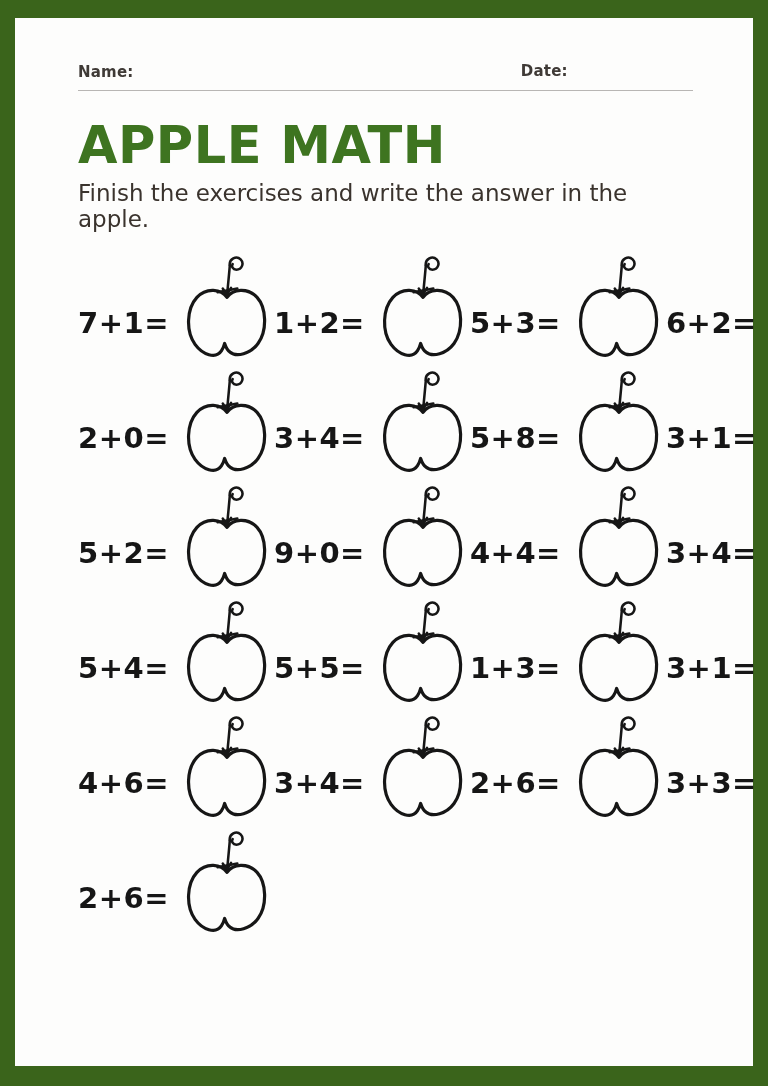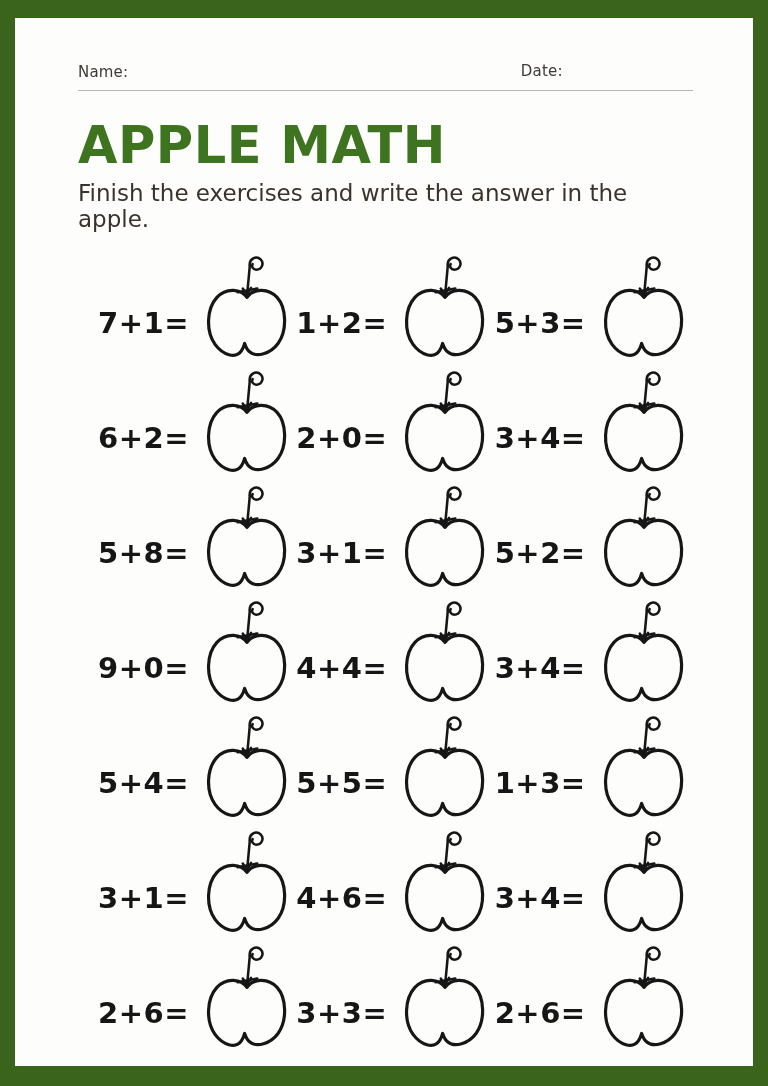--- a/index.html
+++ b/index.html
@@ -20,20 +20,21 @@
     top:18px;left:15px;right:15px;bottom:20px;
     background:#fdfdfc;
   }
   .content{padding:0 60px 0 63px;}
   .header-row{
     margin-top:44px;
     position:relative;
     border-bottom:1.5px solid var(--line-gray);
     padding-bottom:12px;
     height:29px;
+    font-weight:bold;
   }
   .field-label{
     font-size:15px;
     color:#3f3a36;
     letter-spacing:0.2px;
   }
   .date-label{
     position:absolute;
     left:72%;
     top:0;
@@ -47,24 +48,23 @@
     color:var(--title-green);
   }
   .page-subtitle{
     margin-top:7px;
     font-size:23px;
     color:#3a332d;
   }
   .problems-grid{
     margin-top:22px;
     display:grid;
-    grid-template-columns:repeat(3,1fr);
+    grid-template-columns:repeat(4,1fr);
     grid-auto-rows:115px;
     align-items:center;
-    margin-left:20px;
   }
   .problem-cell{
     display:flex;
     align-items:center;
     gap:11px;
   }
   .problem-expression{
     font-size:29px;
     font-weight:bold;
     color:#161616;

